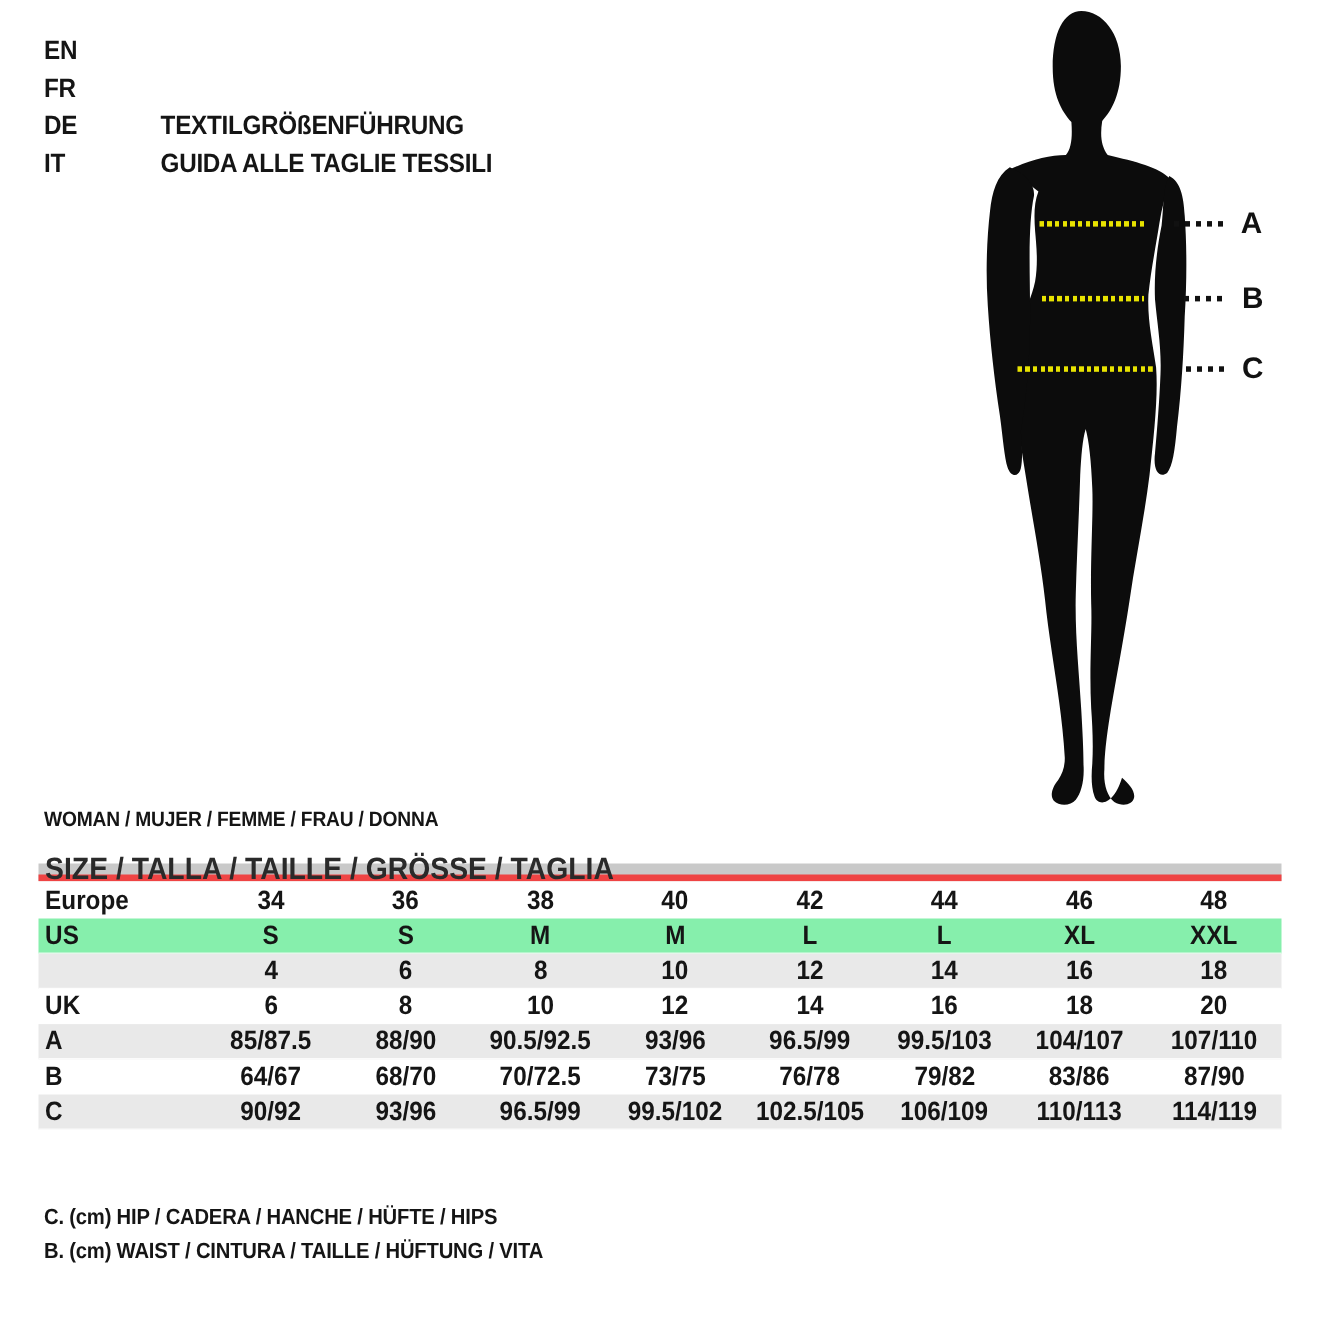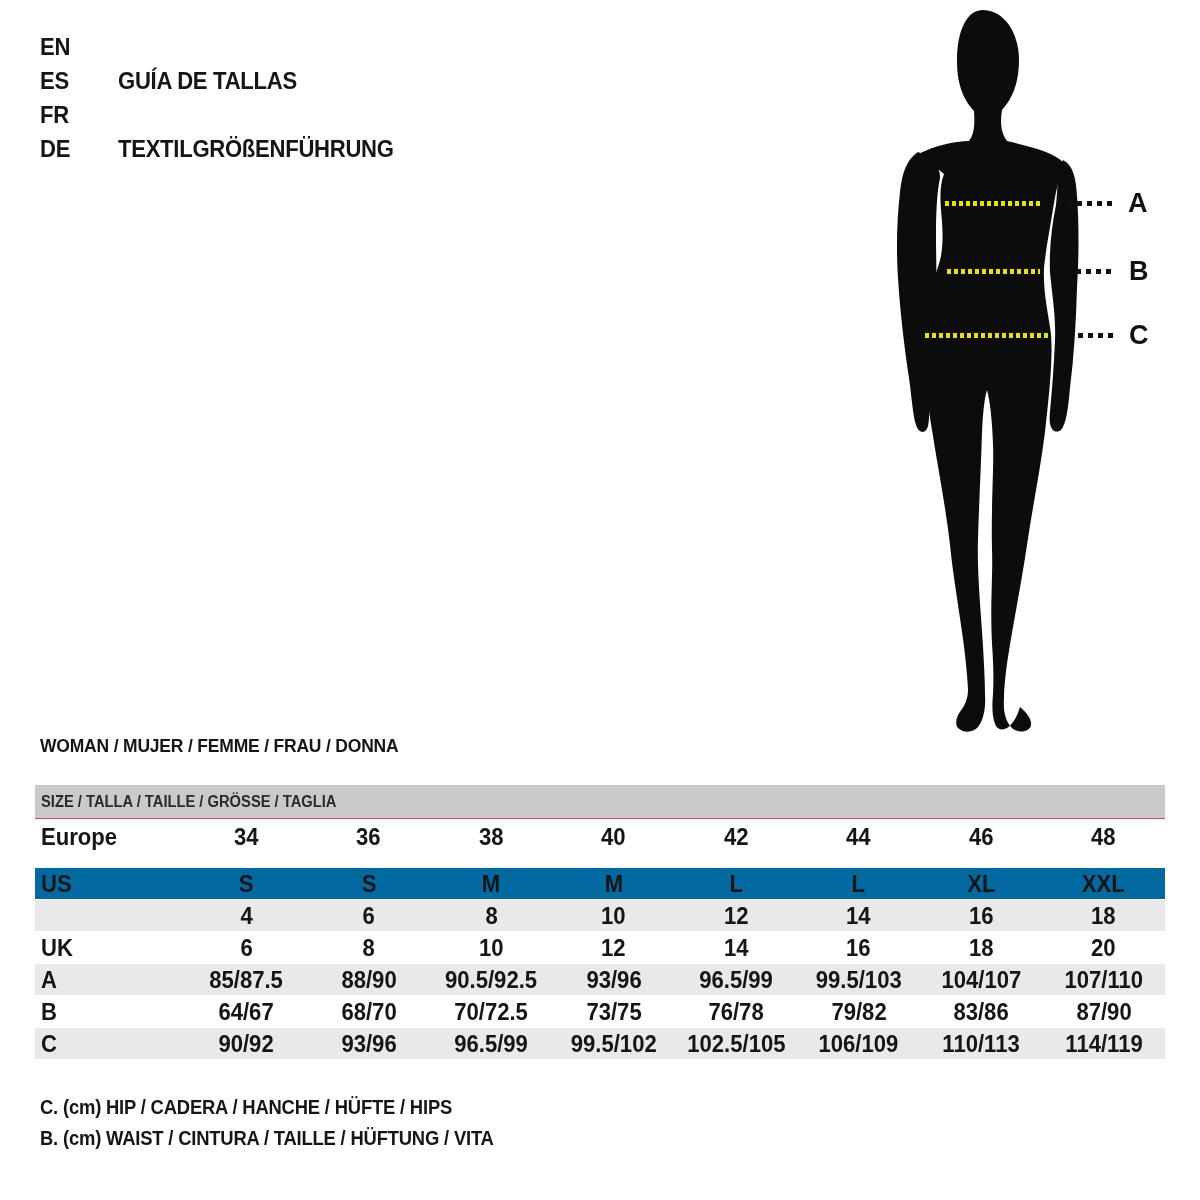--- a/index.html
+++ b/index.html
@@ -6,21 +6,21 @@
   html,body { background:#ffffff; }
   body {
     width:1200px; height:1200px; position:relative; overflow:hidden;
     font-family:"Liberation Sans","DejaVu Sans",sans-serif;
     font-weight:bold; color:#151515;
   }
   .abs { position:absolute; }
 
   
   .lang-block { left:40px; top:30px; }
-  .lang-row { display:flex; height:34px; align-items:center; font-size:24px; letter-spacing:-0.3px; }
+  .lang-row { display:flex; height:34px; align-items:center; font-size:24px; letter-spacing:-0.3px;gap:28px; }
   .lang-code { width:78px; flex:0 0 78px; }
   .lang-label span, .lang-code span, .cond { display:inline-block; transform:scaleX(0.92); transform-origin:0 50%; white-space:nowrap; }
 
   
   .mline { position:absolute; height:5px; }
   .yline { background:repeating-linear-gradient(to right, var(--yellow) 0 4px, transparent 4px 7px); }
   .dline { background:repeating-linear-gradient(to right, var(--ink) 0 5px, transparent 5px 10px); }
   .mlabel { position:absolute; font-size:27px; color:var(--ink); }
   .yA { left:945px;  top:201px; width:95px; }
   .dA { left:1067px; top:201px; width:46px; }
@@ -31,51 +31,51 @@
   .yC { left:925px;  top:333px; width:123px; }
   .dC { left:1078px; top:333px; width:35px; }
   .lC { left:1129px; top:320px; }
 
   
   .woman-title { left:40px; top:735px; font-size:19px; letter-spacing:-0.2px;text-decoration:underline; }
 
   
   .size-table { left:35px; top:785px; width:1130px; }
   .thead {
-    height:34px; display:flex; align-items:center; padding-left:6px;
-    font-size:16px; color:#2a2a2a; margin-bottom:2px;
-    border-bottom:1px solid #ef4444;
+    height:16px; display:flex; align-items:center; padding-left:6px;
+    font-size:28px; color:#2a2a2a; margin-bottom:2px;
+    border-bottom:6px solid #ef4444;
   }
   .trow { display:flex; height:32px; align-items:center; font-size:24px; border-bottom:1px solid #ffffff; }
   .cell { flex:1; text-align:center; }
   .cell.rlabel { flex:0 0 150px; text-align:left; padding-left:6px; }
   .cell span { display:inline-block; transform:scaleX(0.92); white-space:nowrap; }
   .cell.rlabel span { transform-origin:0 50%; }
 
   
   .legend { left:40px; top:1092px; }
   .legend-line { height:31px; display:flex; align-items:center; font-size:20px; letter-spacing:-0.2px; }
 </style>
 </head>
 <body style="--yellow: #e8e300; --ink: #111111;">
 
 <div class="abs lang-block">
     <div class="lang-row">
       <div class="lang-code"><span>EN</span></div>
     </div>
     <div class="lang-row">
-      <div class="lang-code"><span>ES</span></div>
-      <div class="lang-label"><span>GUÍA DE TALLAS</span></div>
-    </div>
-    <div class="lang-row">
       <div class="lang-code"><span>FR</span></div>
     </div>
     <div class="lang-row">
       <div class="lang-code"><span>DE</span></div>
       <div class="lang-label"><span>TEXTILGRÖßENFÜHRUNG</span></div>
+    </div>
+    <div class="lang-row">
+      <div class="lang-code"><span>IT</span></div>
+      <div class="lang-label"><span>GUIDA ALLE TAGLIE TESSILI</span></div>
     </div>
   </div>
 
 <svg class="abs" style="left:880px; top:0px;" width="200" height="745" viewBox="0 0 200 745" aria-hidden="true">
   <path d="M103,10
     C122,10 139,30 139,60 C139,85 131,100 122,110 C120,123 121,133 127,141
     C152,147 174,152 184,163 C180,176 176,189 174,203 C170,228 166,248 164,268
     C163,292 168,312 171,334 C173,360 169,396 165,432 C160,472 152,510 147,545
     C141,585 133,625 128,657 C125,677 124,690 124,699 C123,712 126,723 133,729
     C141,734 150,731 151,725 C152,719 146,712 140,707 C132,733 118,733 115,724
@@ -124,21 +124,21 @@
         <div class="cell rlabel"><span>Europe</span></div>
         <div class="cell"><span>34</span></div>
         <div class="cell"><span>36</span></div>
         <div class="cell"><span>38</span></div>
         <div class="cell"><span>40</span></div>
         <div class="cell"><span>42</span></div>
         <div class="cell"><span>44</span></div>
         <div class="cell"><span>46</span></div>
         <div class="cell"><span>48</span></div>
       </div>
-      <div class="trow" style="background: #0369a1; margin-top: 15px;">
+      <div class="trow" style="background: #86efac;">
         <div class="cell rlabel"><span>US</span></div>
         <div class="cell"><span>S</span></div>
         <div class="cell"><span>S</span></div>
         <div class="cell"><span>M</span></div>
         <div class="cell"><span>M</span></div>
         <div class="cell"><span>L</span></div>
         <div class="cell"><span>L</span></div>
         <div class="cell"><span>XL</span></div>
         <div class="cell"><span>XXL</span></div>
       </div>

